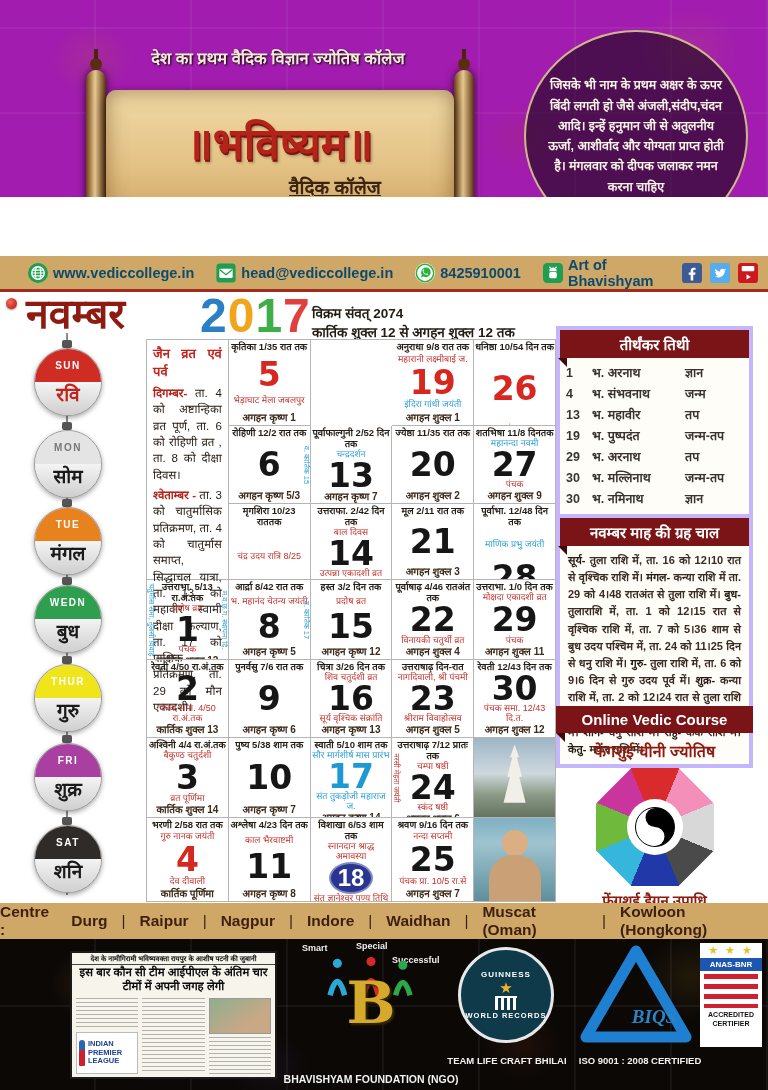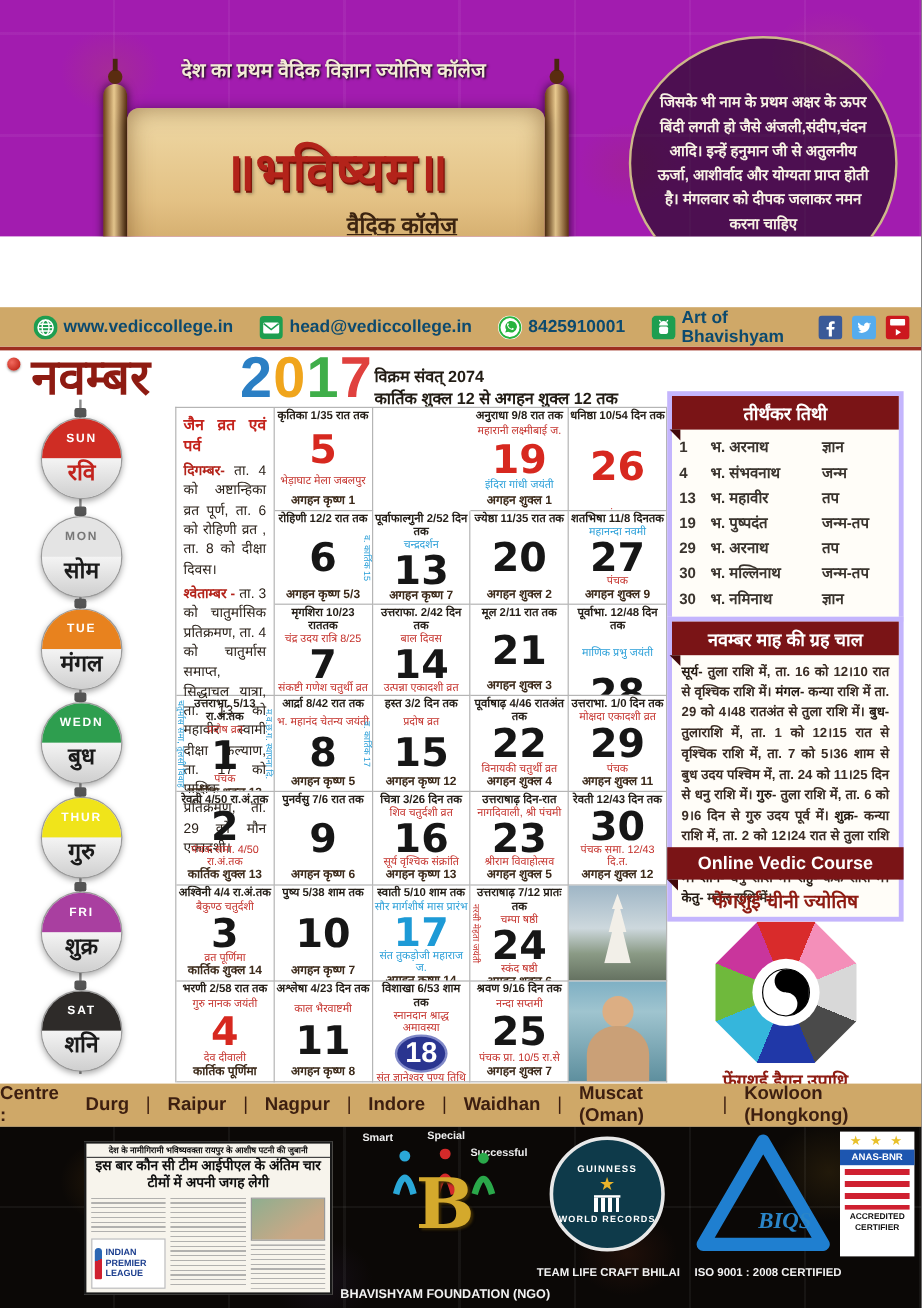--- a/index.html
+++ b/index.html
@@ -368,21 +368,21 @@
           <div class="num black">20</div>
           <div class="tith">अगहन शुक्ल 2</div>
         </div>
         <div class="cell" style="grid-area: 2 / 5;">
           <div class="nak">शतभिषा 11/8 दिनतक</div>
           <div class="note blue">महानन्दा नवमी</div>
           <div class="num black">27</div>
           <div class="note red">पंचक</div>
           <div class="tith">अगहन शुक्ल 9</div>
         </div>
-        <div class="cell" style="grid-area: 3 / 2;">
+        <div class="cell" style="grid-area: 3 / 2; gap: 24px;">
           <div class="nak">मृगशिरा 10/23 राततक</div>
           <div class="note red">चंद्र उदय रात्रि 8/25</div>
           <div class="num black">7</div>
           <div class="note red">संकष्टी गणेश चतुर्थी व्रत</div>
           <div class="tith">अगहन कृष्ण 4</div>
         </div>
         <div class="cell" style="grid-area: 3 / 3;">
           <div class="nak">उत्तराफा. 2/42 दिन तक</div>
           <div class="note red">बाल दिवस</div>
           <div class="num black">14</div>

